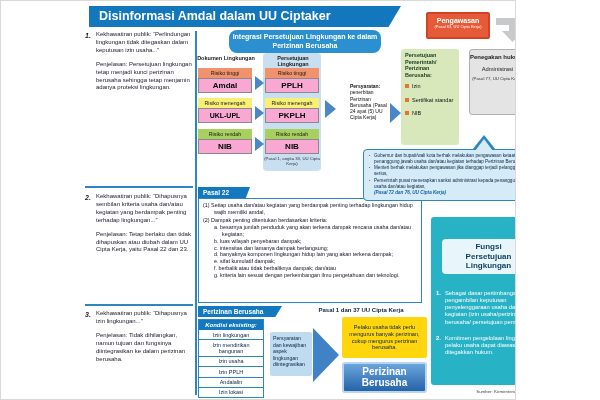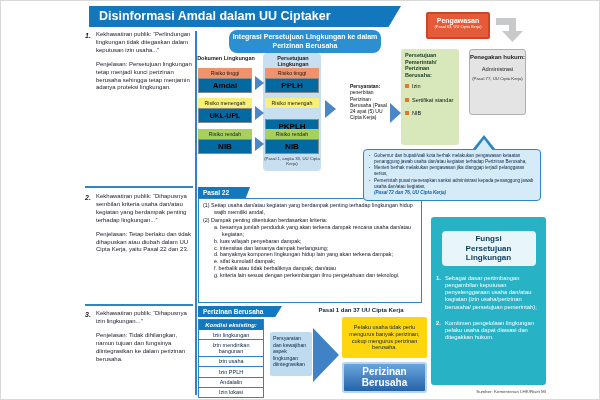--- a/index.html
+++ b/index.html
@@ -1,16 +1,16 @@
 <!DOCTYPE html>
 <html><head>
 <meta charset="utf-8">
 <style>
   html,body{margin:0;padding:0;background:#fff;}
-  .page{position:relative;width:600px;height:400px;background:#fff;border:1px solid #d9d9d9;
+  .page{position:relative;width:516px;height:400px;background:#fff;border:1px solid #d9d9d9;
         font-family:"Liberation Sans",sans-serif;overflow:hidden;box-sizing:border-box;}
   .abs{position:absolute;box-sizing:border-box;}
 
   
   .title-banner{left:88px;top:5px;width:312px;height:21px;background:#1277bd;
     clip-path:polygon(0 0,100% 0,96% 100%,0 100%);color:#fff;font-weight:bold;
     font-size:12.5px;line-height:21px;padding-left:10px;}
 
   
   .v-divider{left:194px;top:30px;width:2px;height:364px;background:#2e86c1;}
@@ -20,21 +20,21 @@
   .concern{left:84px;width:107px;font-size:6px;line-height:1.32;color:#1a1a2e;padding-left:11px;}
   .concern .num{position:absolute;left:0;top:0;font-weight:bold;font-style:italic;font-size:7px;}
   .concern p{margin:0 0 6px 0;}
 
   
   .integrasi-header{left:228px;top:29px;width:152px;height:23px;background:#2b8fd0;border-radius:8px;
     color:#fff;font-weight:bold;font-size:7px;text-align:center;display:flex;align-items:center;justify-content:center;line-height:1.2;}
   .colhdr{top:54px;font-size:5.5px;font-weight:bold;text-align:center;color:#1a1a1a;line-height:1.15;}
   .blue-panel{left:262px;top:52px;width:58px;height:118px;background:#c8dff1;border-radius:4px;}
   .riskbar{height:10px;font-size:5.3px;text-align:center;line-height:10px;color:#1a1a1a;}
-  .namebox{height:15px;background:#0369a1;border:1px solid #8a8a8a;font-weight:bold;font-size:8px;
+  .namebox{height:15px;background:#f9a8d4;border:1px solid #8a8a8a;font-weight:bold;font-size:8px;
     text-align:center;line-height:13px;color:#000;}
   .bg-high{background:#f0926b;} .bg-med{background:#f8ef77;} .bg-low{background:#a8d05f;}
   .dcol{left:197px;width:54px;} .acol{left:264px;width:54px;}
   .caption{font-size:4.3px;text-align:center;color:#333;line-height:1.2;}
   .chev-r{width:0;height:0;border-top:7px solid transparent;border-bottom:7px solid transparent;border-left:9px solid #4a86c8;}
   .chev-big{width:0;height:0;}
 
   .persyaratan{left:349px;top:82px;width:40px;font-size:5px;line-height:1.25;color:#111;}
   .persyaratan b{display:block;}
 
@@ -82,21 +82,21 @@
     font-size:5.2px;color:#0b2545;padding:3px 3px;line-height:1.25;}
   .big-chev{left:312px;top:327px;border-top:27px solid transparent;border-bottom:27px solid transparent;border-left:26px solid #3f83c6;}
   .yellow-box{left:341px;top:316px;width:85px;height:41px;background:#ffd60e;border-radius:2px;
     font-size:5.6px;color:#0b2545;text-align:center;display:flex;align-items:center;justify-content:center;padding:2px;line-height:1.25;}
   .result-box{left:341px;top:361px;width:85px;height:31px;background:linear-gradient(180deg,#6aa5dd,#2563a8);
     border:2px solid #b8d4ee;border-radius:3px;color:#fff;font-weight:bold;font-size:10px;line-height:1.05;
     display:flex;align-items:center;justify-content:center;text-align:center;}
 
   
   .fungsi{left:430px;top:216px;width:115px;height:168px;background:#28b2c6;border-radius:3px;padding:6px 5px;}
-  .fungsi .ft{background:#e8f6fb;border-radius:4px;width:94px;margin:8px auto;padding:3px 12px;
+  .fungsi .ft{background:#e8f6fb;border-radius:4px;width:94px;margin:16px auto;padding:3px 12px;
     font-weight:bold;font-size:8px;color:#0b3c5d;text-align:center;line-height:1.2;box-sizing:border-box;}
   .f-item{font-size:5.8px;color:#fff;line-height:1.25;padding-left:9px;position:relative;margin-top:9px;}
   .f-item .num{position:absolute;left:0;top:0;font-weight:bold;}
   .source{left:420px;top:388px;width:125px;font-size:4.4px;color:#444;text-align:right;}
 
   .curved-arrow{left:493px;top:12px;}
 </style>
 </head>
 <body>
 
@@ -130,21 +130,21 @@
   <div class="abs colhdr" style="left:266px;width:52px">Persetujuan Lingkungan</div>
 
   <div class="abs dcol riskbar bg-high" style="top:67px">Risiko tinggi</div>
   <div class="abs dcol namebox" style="top:77px">Amdal</div>
   <div class="abs acol riskbar bg-high" style="top:67px">Risiko tinggi</div>
   <div class="abs acol namebox" style="top:77px">PPLH</div>
 
   <div class="abs dcol riskbar bg-med" style="top:97px">Risiko menengah</div>
   <div class="abs dcol namebox" style="top:107px;font-size:7px">UKL-UPL</div>
   <div class="abs acol riskbar bg-med" style="top:97px">Risiko menengah</div>
-  <div class="abs acol namebox" style="top:118px">PKPLH</div>
+  <div class="abs acol namebox" style="top:107px">PKPLH</div>
 
   <div class="abs dcol riskbar bg-low" style="top:128px">Risiko rendah</div>
   <div class="abs dcol namebox" style="top:138px">NIB</div>
   <div class="abs acol riskbar bg-low" style="top:128px">Risiko rendah</div>
   <div class="abs acol namebox" style="top:138px">NIB</div>
   <div class="abs caption" style="left:262px;top:155px;width:58px">(Pasal 1, angka 33, UU Cipta Kerja)</div>
 
   <div class="abs chev-r" style="left:254px;top:75px"></div>
   <div class="abs chev-r" style="left:254px;top:105px"></div>
   <div class="abs chev-r" style="left:254px;top:136px"></div>

